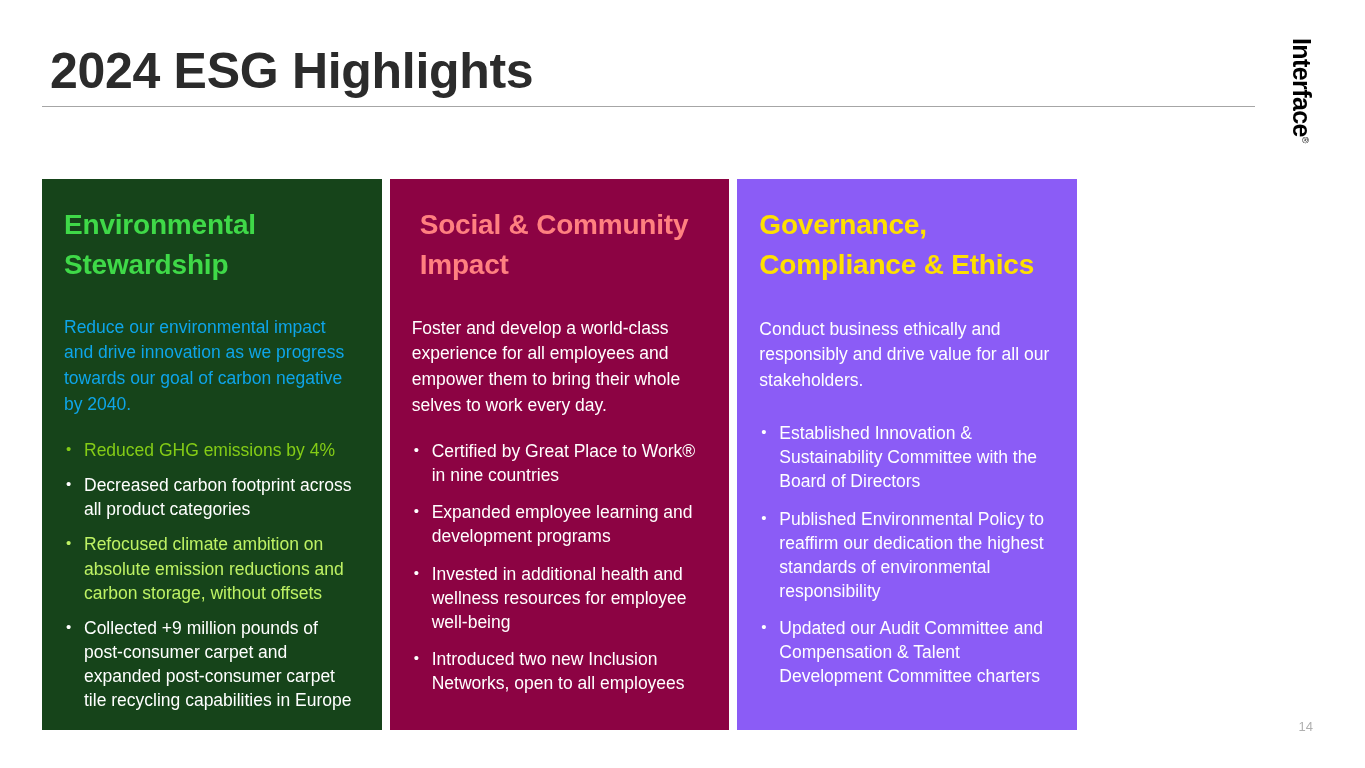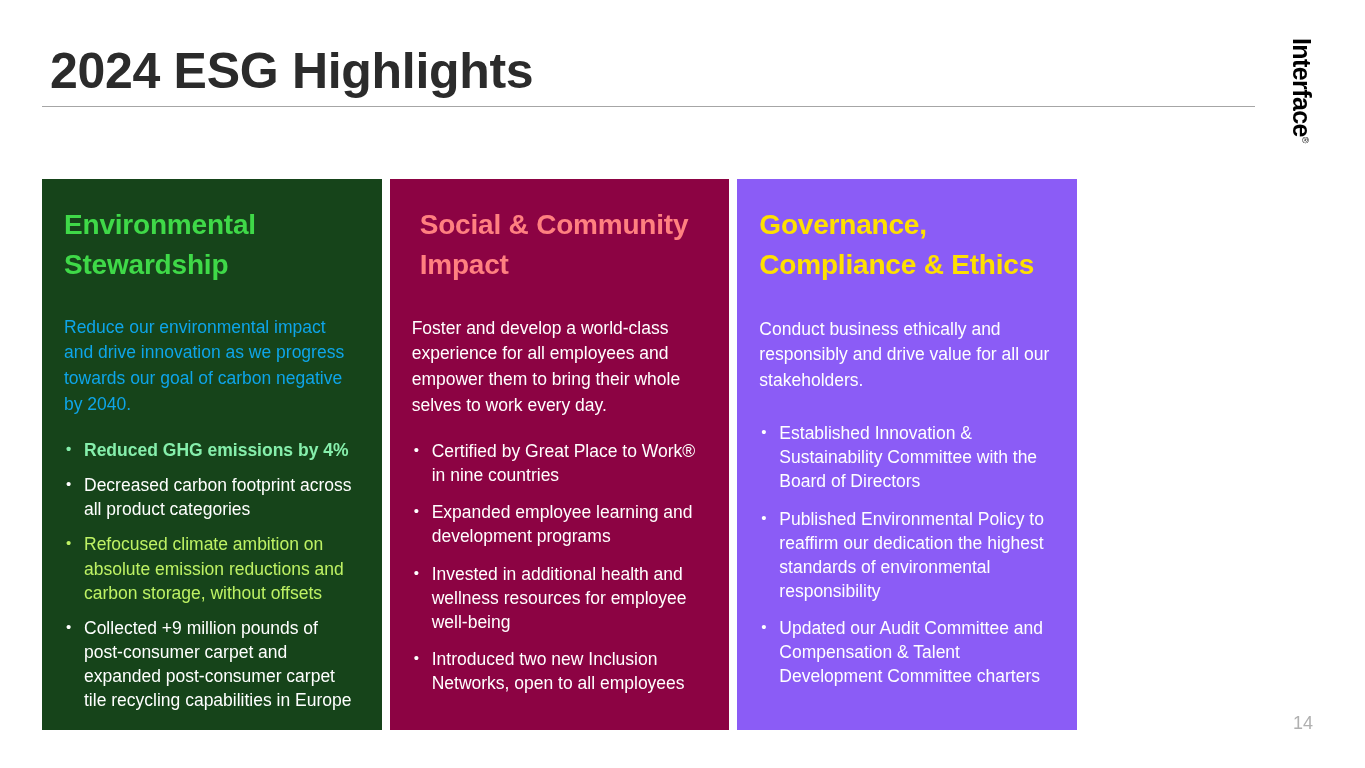--- a/index.html
+++ b/index.html
@@ -126,21 +126,21 @@
   .panel-3 .panel-bullets { margin-top: 27px; }
   .panel-3 .panel-bullets li { margin-bottom: 13px; }
   .panel-2 .panel-bullets { margin-top: 20px; }
   .panel-2 .panel-bullets li { margin-bottom: 13px; }
 
   
   .page-number {
     position: absolute;
     right: 52px;
     bottom: 34px;
-    font-size: 18px;
+    font-size: 13px;
     color: #b0b0b0;
   }
 </style>
 </head>
 <body>
 
 <div class="slide" style="background-color: rgb(255, 255, 255);">
 
   <div class="slide-title" style="color: rgb(43, 43, 43);">2024 ESG Highlights</div>
 
@@ -149,21 +149,21 @@
   <div class="logo-wrap">
     <div class="logo-text"><span>Interface</span><span class="reg">®</span></div>
   </div>
 
   <div class="panels">
 
     <div class="panel panel-1" style="background-color: rgb(22, 68, 26);">
       <div class="panel-heading" style="color: rgb(63, 217, 72);">Environmental Stewardship</div>
       <p class="panel-intro" style="color: #0ea5e9;">Reduce our environmental impact and drive innovation as we progress towards our goal of carbon negative by 2040.</p>
       <ul class="panel-bullets">
-        <li style="color: #86efac; font-weight: bold;">Reduced GHG emissions by 4%</li>
+        <li style="color: #84cc16;">Reduced GHG emissions by 4%</li>
         <li style="color: rgb(255, 255, 255);">Decreased carbon footprint across all product categories</li>
         <li style="color: #bef264;">Refocused climate ambition on absolute emission reductions and carbon storage, without offsets</li>
         <li style="color: rgb(255, 255, 255);">Collected +9 million pounds of post-consumer carpet and expanded post-consumer carpet tile recycling capabilities in Europe</li>
       </ul>
     </div>
 
     <div class="panel panel-2" style="background-color: rgb(140, 3, 67);">
       <div class="panel-heading" style="color: rgb(255, 128, 128); margin-left: 8px;">Social &amp; Community Impact</div>
       <p class="panel-intro" style="color: rgb(255, 255, 255);">Foster and develop a world-class experience for all employees and empower them to bring their whole selves to work every day.</p>
       <ul class="panel-bullets">

